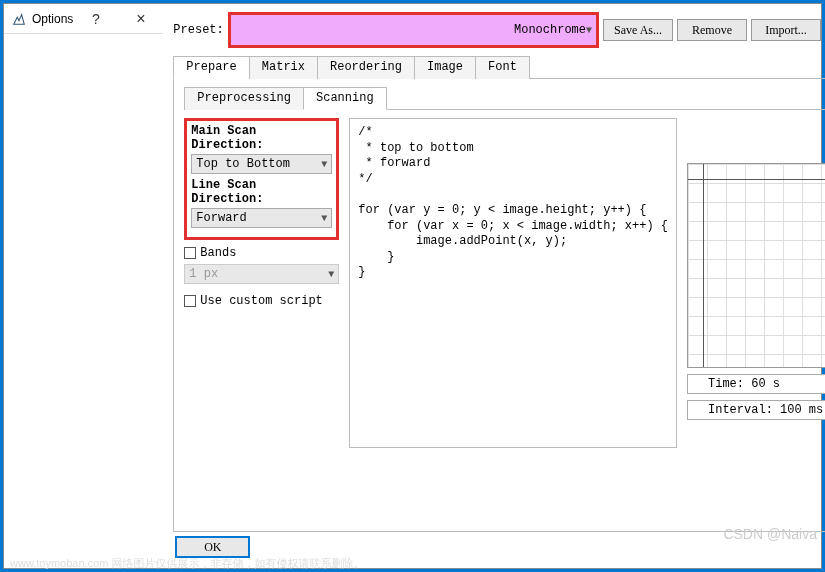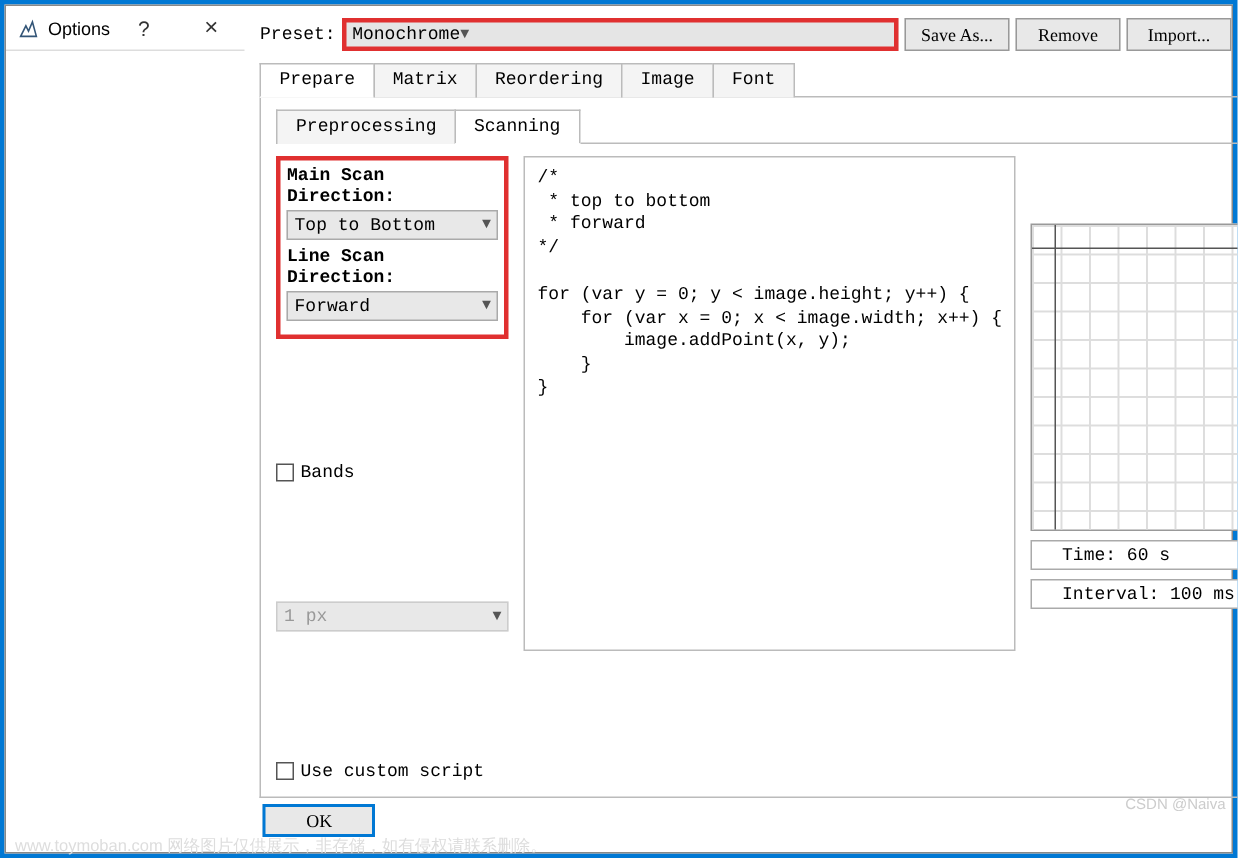--- a/index.html
+++ b/index.html
@@ -6,51 +6,51 @@
 body { font-family: "Segoe UI", Tahoma, sans-serif; font-size: 12px; background: #0078d4; width: 825px; height: 572px; overflow: hidden; position: relative; }
 .window { background: #fff; width: 819px; height: 566px; margin: 3px; border: 1px solid #888; display: flex; }
 .titlebar { height: 30px; display: flex; align-items: center; padding-left: 8px; border-bottom: 1px solid #ddd; }
 .titlebar-icon { width: 14px; height: 14px; margin-right: 6px; }
 .title-text { flex: 1; font-size: 12px; }
 .titlebtn { width: 45px; height: 29px; display: flex; align-items: center; justify-content: center; font-size: 14px; color: #333; }
 .titlebtn.close { font-size: 16px; }
 .content { flex: 1; padding: 8px 10px; display: flex; flex-direction: column; position: relative; }
 .preset-row { display: flex; align-items: center; gap: 4px; margin-bottom: 6px; }
 .preset-label { font-family: "Courier New", monospace; font-size: 12px; }
-.preset-select { flex: 1; height: 22px; background: #e5e5e5; border: 1px solid #aaa; font-family: "Courier New", monospace; font-size: 12px; padding: 0 4px; display: flex; align-items: center; justify-content: flex-start; max-width: 405px; }
+.preset-select { flex: 1; height: 36px; background: #f0abfc; border: 1px solid #aaa; font-family: "Courier New", monospace; font-size: 12px; padding: 0 4px; display: flex; align-items: center; justify-content: flex-end; max-width: 405px; }
 .preset-select .chev { font-size: 10px; color: #555; }
 .btn { height: 22px; background: #e8e8e8; border: 1px solid #999; font-family: Liberation Serif, serif; font-size: 12px; padding: 0 8px; display: flex; align-items: center; justify-content: center; min-width: 70px; }
 .btn.ok { min-width: 75px; background: #e8e8e8; border: 2px solid #0078d4; }
 .red-box { border: 3px solid #e03030; }
 .tabs { display: flex; margin-top: 2px; border-bottom: 1px solid #bbb; position: relative; z-index: 1; font-family: "Courier New", monospace;}
 .tab { padding: 3px 12px 4px; font-family: "Courier New", monospace; font-size: 12px; border: 1px solid #bbb; border-bottom: none; background: #f4f4f4; margin-right: -1px; margin-bottom: -1px; }
 .tab.active { background: #fff; border-bottom: 1px solid #fff; }
 .tabpanel { border: 1px solid #bbb; border-top: none; padding: 8px 10px 10px; flex: 1; display: flex; flex-direction: column; }
 .subtabs { display: flex; border-bottom: 1px solid #bbb; margin-bottom: 8px; }
 .subtab { padding: 3px 12px 4px; font-family: "Courier New", monospace; font-size: 12px; border: 1px solid #bbb; border-bottom: none; background: #f4f4f4; margin-right: -1px; margin-bottom: -1px; }
 .subtab.active { background: #fff; border-bottom: 1px solid #fff; }
 .workarea { display: flex; gap: 10px; flex: 1; }
-.left-col { width: 155px; display: flex; flex-direction: column; gap: 4px; font-family: "Courier New", monospace; font-size: 12px; justify-content: space-between; }
+.left-col { width: 155px; display: flex; flex-direction: column; gap: 4px; font-family: "Courier New", monospace; font-size: 12px; }
 .scan-box { border: 3px solid #e03030; padding: 3px 4px 5px; }
 .scan-box .lbl { font-weight: bold; font-size: 12px; margin-bottom: 2px; }
 .sel { width: 100%; height: 20px; background: #e8e8e8; border: 1px solid #aaa; display: flex; align-items: center; justify-content: space-between; padding: 0 4px; font-size: 12px; margin-bottom: 4px; }
 .sel .chev { font-size: 10px; color: #555; }
 .chk-row { display: flex; align-items: center; gap: 4px; margin-top: 2px; }
 .chk { width: 12px; height: 12px; border: 1px solid #555; background: #fff; }
 .sel.disabled { color: #999; border-color: #ccc; }
 .code-area { flex: 1; border: 1px solid #bbb; background: #fff; padding: 6px 8px; font-family: "Courier New", monospace; font-size: 12px; line-height: 1.3; white-space: pre; overflow: hidden; height: 330px; }
 .right-col { width: 197px; display: flex; flex-direction: column; gap: 6px; }
 .preview-grid { height: 205px; border: 1px solid #999; background: #fff; position: relative; margin-top: 45px;}
 .preview-grid .hline { position: absolute; left: 0; right: 0; height: 1px; background: #555; top: 15px; }
 .preview-grid .vline { position: absolute; top: 0; bottom: 0; width: 1px; background: #555; left: 15px; }
 .grid-light { position: absolute; inset: 0; background-image: linear-gradient(#ddd 1px, transparent 1px), linear-gradient(90deg, #ddd 1px, transparent 1px); background-size: 19px 19px; }
 .spin { height: 20px; border: 1px solid #aaa; background: #fff; display: flex; align-items: center; padding: 0 20px; font-family: "Courier New", monospace; font-size: 12px; justify-content: space-between; }
 .spin-btns { display: flex; flex-direction: column; font-size: 7px; line-height: 7px; color: #555; border-left: 1px solid #ccc; padding-left: 3px; }
 .bottom-row { display: flex; justify-content: space-between; margin-top: 4px; padding: 0 2px 2px; }
-.watermark { position: absolute; right: 8px; bottom: 30px; color: #ccc; font-size: 10px; font-family: sans-serif; pointer-events: none; }
+.watermark { position: absolute; right: 8px; bottom: 30px; color: #ccc; font-size: 14px; font-family: sans-serif; pointer-events: none; }
 .watermark2 { position: absolute; left: 10px; bottom: 1px; color: #ddd; font-size: 11px; font-family: sans-serif; pointer-events: none; }
 </style>
 </head>
 <body>
 
 <div class="window">
   <div class="titlebar">
     <svg class="titlebar-icon" viewBox="0 0 16 16">
         <path d="M2 14 L6 6 L8 10 L11 3 L14 14 Z" fill="none" stroke="#357" stroke-width="1.2"></path>
       </svg>

